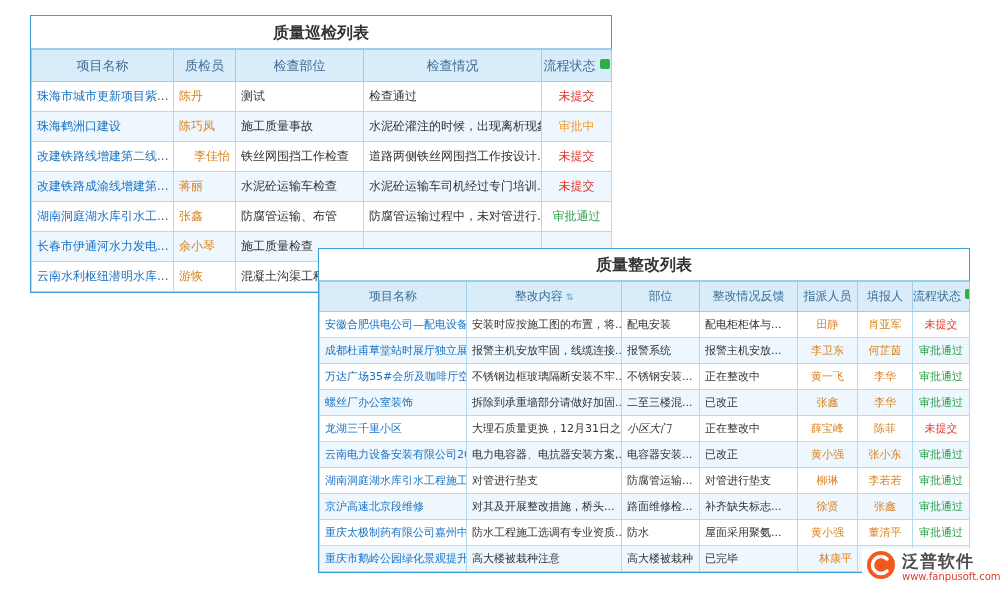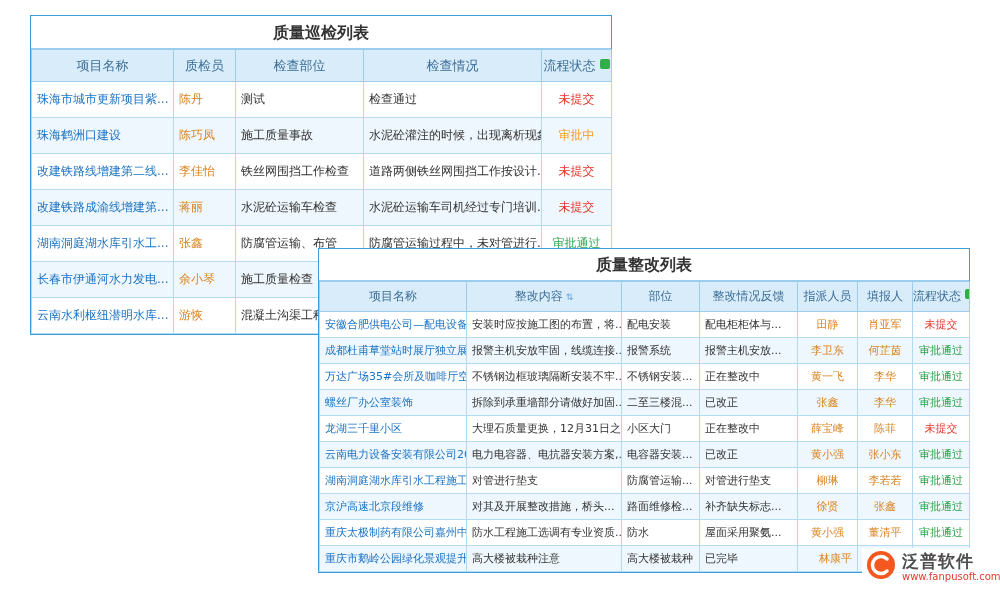--- a/index.html
+++ b/index.html
@@ -14,21 +14,21 @@
   .t2{left:318px;top:248px;width:652px;z-index:2}
   .t1 .card-title{height:33px;line-height:33px}
   .t2 .card-title{height:32px;line-height:32px}
 
   table.grid{border-collapse:collapse;table-layout:fixed;width:100%}
   .grid th{background:#d8ecfa;color:#3d6e96;font-weight:normal;
     border:1px solid #9ccdec;text-align:center;white-space:nowrap;overflow:hidden}
   .grid td{color:#333;border:1px solid #b3daf3;padding:0 5px;
     white-space:nowrap;overflow:hidden}
   .t1 th{height:32px;font-size:13px}
-  .t1 td{height:36px;font-size:12px}
+  .t1 td{height:30px;font-size:12px}
   .t2 th{height:30px;font-size:12px}
   .t2 td{height:26px;font-size:11px}
   tr.alt td{background:#eef7fd}
 
   .link{color:#1a72c4;cursor:pointer}
   .person{color:#d9821f}
   .status{font-weight:normal}
   .sort-ic{font-size:9px;color:#6aa3cf;margin-left:3px;cursor:pointer}
   .flt-ic{display:inline-block;width:10px;height:10px;background:#2fae4a;
     border-radius:2px;margin-left:4px;vertical-align:1px;cursor:pointer}
@@ -71,21 +71,21 @@
         </tr>
         <tr class="alt">
           <td style="text-align: left;"><span class="link">珠海鹤洲口建设</span></td>
           <td style="text-align: left;"><span class="person">陈巧凤</span></td>
           <td style="text-align: left;"><span>施工质量事故</span></td>
           <td style="text-align: left;"><span>水泥砼灌注的时候，出现离析现象</span></td>
           <td style="text-align: center;"><span class="status" style="color: rgb(245, 154, 35);">审批中</span></td>
         </tr>
         <tr>
           <td style="text-align: left;"><span class="link">改建铁路线增建第二线...</span></td>
-          <td style="text-align: left;"><span class="person">李佳怡</span></td>
+          <td style="text-align: right;"><span class="person">李佳怡</span></td>
           <td style="text-align: left;"><span>铁丝网围挡工作检查</span></td>
           <td style="text-align: left;"><span>道路两侧铁丝网围挡工作按设计...</span></td>
           <td style="text-align: center;"><span class="status" style="color: rgb(229, 53, 43);">未提交</span></td>
         </tr>
         <tr class="alt">
           <td style="text-align: left;"><span class="link">改建铁路成渝线增建第...</span></td>
           <td style="text-align: left; margin-left: 24px;"><span class="person">蒋丽</span></td>
           <td style="text-align: left;"><span>水泥砼运输车检查</span></td>
           <td style="text-align: left;"><span>水泥砼运输车司机经过专门培训...</span></td>
           <td style="text-align: center;"><span class="status" style="color: rgb(229, 53, 43);">未提交</span></td>
@@ -171,21 +171,21 @@
           <td style="text-align: left;"><span>拆除到承重墙部分请做好加固...</span></td>
           <td style="text-align: left;"><span>二至三楼混...</span></td>
           <td style="text-align: left;"><span>已改正</span></td>
           <td style="text-align: center;"><span class="person">张鑫</span></td>
           <td style="text-align: center;"><span class="person">李华</span></td>
           <td style="text-align: center;"><span class="status" style="color: rgb(42, 163, 75);">审批通过</span></td>
         </tr>
         <tr>
           <td style="text-align: left;"><span class="link">龙湖三千里小区</span></td>
           <td style="text-align: left;"><span>大理石质量更换，12月31日之...</span></td>
-          <td style="text-align: left;"><span>小区大门</span></td>
+          <td style="text-align: left; font-style: italic;"><span>小区大门</span></td>
           <td style="text-align: left;"><span>正在整改中</span></td>
           <td style="text-align: center;"><span class="person">薛宝峰</span></td>
           <td style="text-align: center;"><span class="person">陈菲</span></td>
           <td style="text-align: center;"><span class="status" style="color: rgb(229, 53, 43);">未提交</span></td>
         </tr>
         <tr class="alt">
           <td style="text-align: left;"><span class="link">云南电力设备安装有限公司20...</span></td>
           <td style="text-align: left;"><span>电力电容器、电抗器安装方案,...</span></td>
           <td style="text-align: left;"><span>电容器安装...</span></td>
           <td style="text-align: left;"><span>已改正</span></td>

